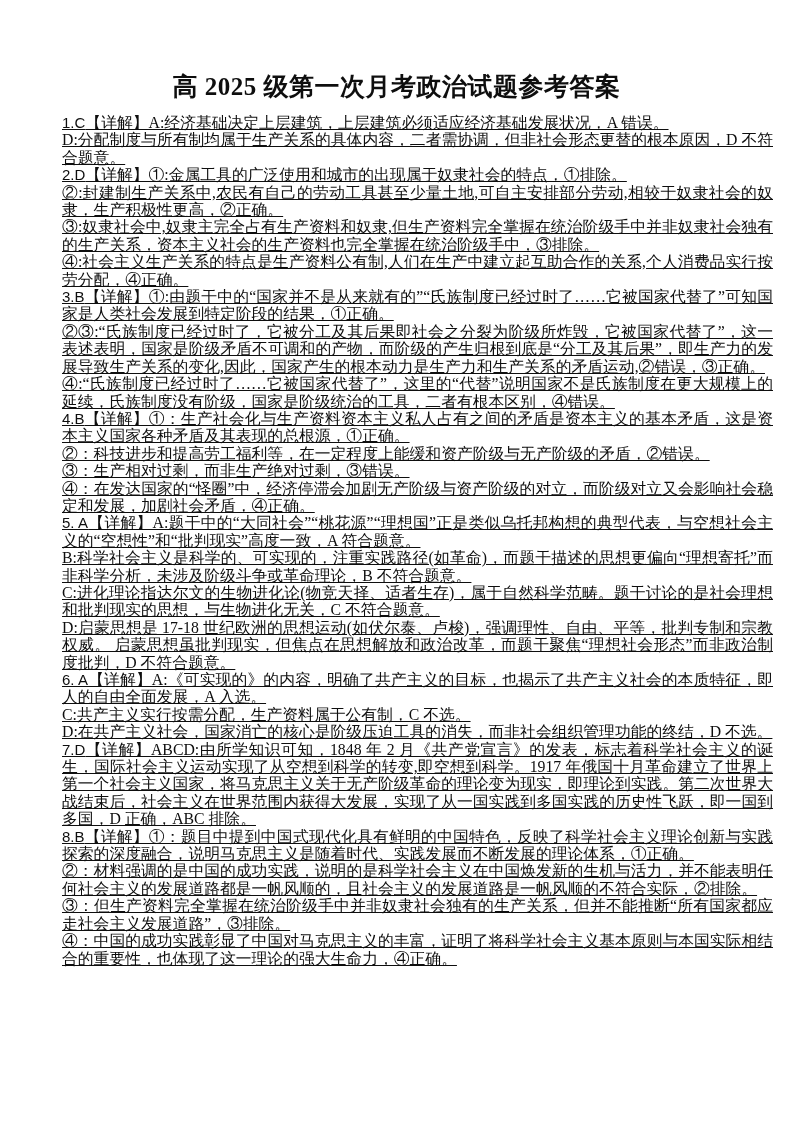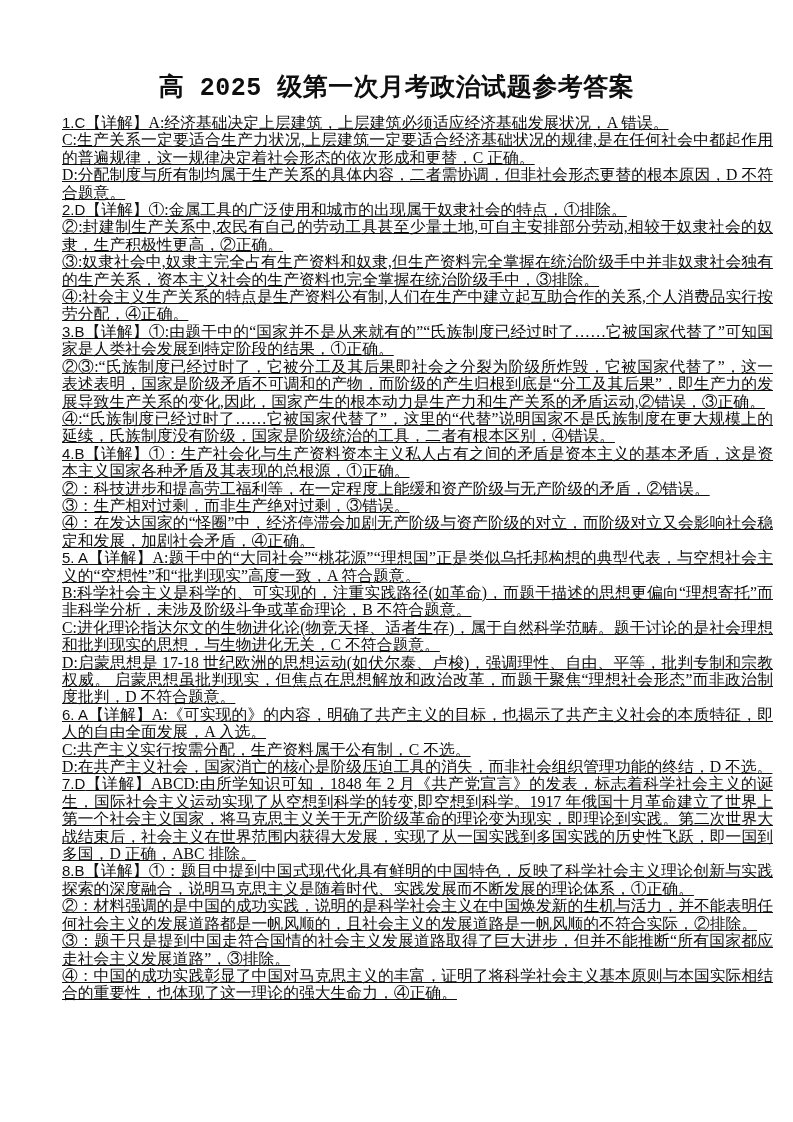--- a/index.html
+++ b/index.html
@@ -19,21 +19,21 @@
     width: 793px;
     height: 1122px;
     padding-top: 70px;
   }
   .doc-title {
     margin: 0 0 11px 0;
     text-align: center;
     font-size: 25px;
     font-weight: 700;
     letter-spacing: 0.5px;
-    font-family: Liberation Mono, monospace;
+    font-family: Liberation Serif, serif;
   }
   .answers {
     margin-left: 62px;
     margin-right: 20px;
     font-size: 15.8px;
     line-height: 17.4px;
     text-align: justify;
     text-justify: inter-ideograph;
   }
   .answer-block {
@@ -56,21 +56,20 @@
 <body>
 
 <div class="doc-page">
 
   <h1 class="doc-title">高 2025 级第一次月考政治试题参考答案</h1>
 
   <div class="answers">
 
     <div class="answer-block">
       <p class="para"><span class="answer-label">1.C</span><span>【详解】A:经济基础决定上层建筑，上层建筑必须适应经济基础发展状况，A 错误。</span></p>
-      <p class="para">C:生产关系一定要适合生产力状况,上层建筑一定要适合经济基础状况的规律,是在任何社会中都起作用的普遍规律，这一规律决定着社会形态的依次形成和更替，C 正确。</p>
       <p class="para">D:分配制度与所有制均属于生产关系的具体内容，二者需协调，但非社会形态更替的根本原因，D 不符合题意。</p>
     </div>
 
     <div class="answer-block">
       <p class="para"><span class="answer-label">2.D</span><span>【详解】①:金属工具的广泛使用和城市的出现属于奴隶社会的特点，①排除。</span></p>
       <p class="para">②:封建制生产关系中,农民有自己的劳动工具甚至少量土地,可自主安排部分劳动,相较于奴隶社会的奴隶，生产积极性更高，②正确。</p>
       <p class="para">③:奴隶社会中,奴隶主完全占有生产资料和奴隶,但生产资料完全掌握在统治阶级手中并非奴隶社会独有的生产关系，资本主义社会的生产资料也完全掌握在统治阶级手中，③排除。</p>
       <p class="para">④:社会主义生产关系的特点是生产资料公有制,人们在生产中建立起互助合作的关系,个人消费品实行按劳分配，④正确。</p>
     </div>
 
@@ -100,18 +99,18 @@
       <p class="para">D:在共产主义社会，国家消亡的核心是阶级压迫工具的消失，而非社会组织管理功能的终结，D 不选。</p>
     </div>
 
     <div class="answer-block">
       <p class="para"><span class="answer-label">7.D</span><span>【详解】ABCD:由所学知识可知，1848 年 2 月《共产党宣言》的发表，标志着科学社会主义的诞生，国际社会主义运动实现了从空想到科学的转变,即空想到科学。1917 年俄国十月革命建立了世界上第一个社会主义国家，将马克思主义关于无产阶级革命的理论变为现实，即理论到实践。第二次世界大战结束后，社会主义在世界范围内获得大发展，实现了从一国实践到多国实践的历史性飞跃，即一国到多国，D 正确，ABC 排除。</span></p>
     </div>
 
     <div class="answer-block">
       <p class="para"><span class="answer-label">8.B</span><span>【详解】①：题目中提到中国式现代化具有鲜明的中国特色，反映了科学社会主义理论创新与实践探索的深度融合，说明马克思主义是随着时代、实践发展而不断发展的理论体系，①正确。</span></p>
       <p class="para">②：材料强调的是中国的成功实践，说明的是科学社会主义在中国焕发新的生机与活力，并不能表明任何社会主义的发展道路都是一帆风顺的，且社会主义的发展道路是一帆风顺的不符合实际，②排除。</p>
-      <p class="para">③：题干只是提到中国走符合国情的社会主义发展道路取得了巨大进步，但并不能推断“所有国家都应走社会主义发展道路”，③排除。</p>
+      <p class="para">③：但生产资料完全掌握在统治阶级手中并非奴隶社会独有的生产关系，但并不能推断“所有国家都应走社会主义发展道路”，③排除。</p>
       <p class="para">④：中国的成功实践彰显了中国对马克思主义的丰富，证明了将科学社会主义基本原则与本国实际相结合的重要性，也体现了这一理论的强大生命力，④正确。</p>
     </div>
 
   </div>
 </div>
 
 </body></html>

